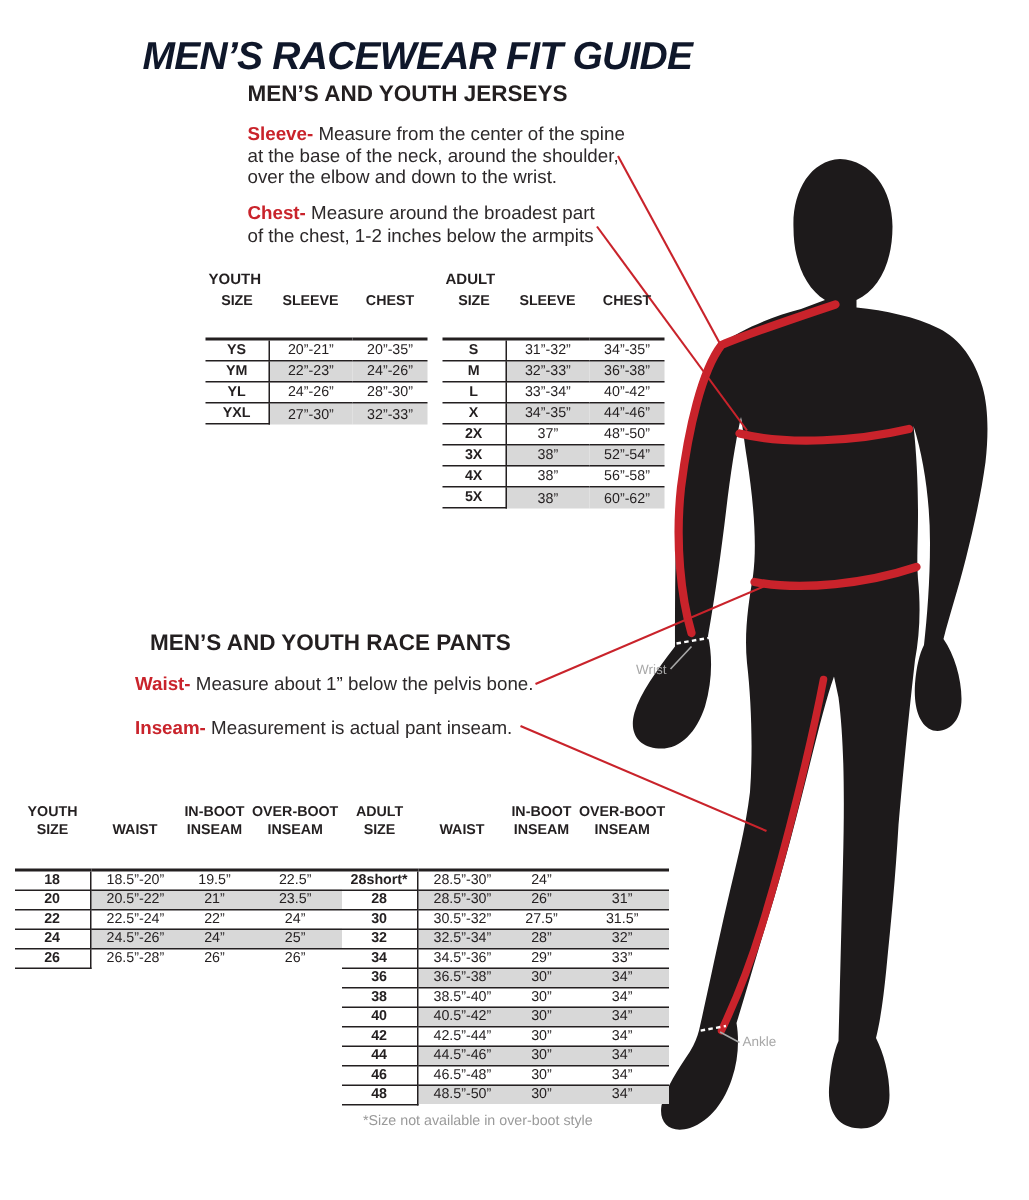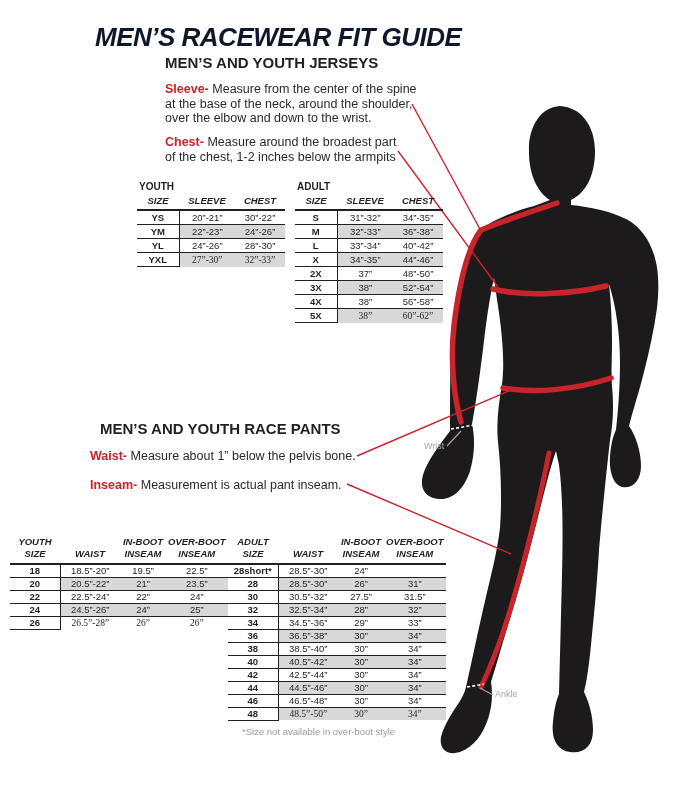--- a/index.html
+++ b/index.html
@@ -25,25 +25,25 @@
   .note-chest{left:165px;top:135px;width:260px;}
   .note-waist{left:90px;top:449px;white-space:nowrap;}
   .note-inseam{left:90px;top:478px;white-space:nowrap;}
 
   .tbl-wrap{position:absolute;}
   .group-label{font-size:10px;font-weight:bold;margin:0 0 3px 2px;}
   table.fit-table{border-collapse:collapse;table-layout:fixed;}
   .fit-table th,.fit-table td{
     font-size:9.5px;text-align:center;padding:0 2px;white-space:nowrap;
   }
-  .fit-table thead th{font-weight:bold;border-bottom:2.5px solid #231f20;padding-bottom:2px;vertical-align:bottom;line-height:1.3;font-style:italic;}
+  .fit-table thead th{font-weight:bold;border-bottom:2.5px solid #231f20;padding-bottom:18px;vertical-align:bottom;line-height:1.3;}
   .fit-table thead .h-top,.fit-table thead .h-bot{display:block;}
   .fit-table tbody th{font-weight:bold;border-right:1.5px solid #231f20;}
   .fit-table tbody th,.fit-table tbody td{border-bottom:1px solid #231f20;}
-  .fit-table tbody tr:last-child td{border-bottom:none;font-family:Liberation Serif, serif;}
+  .fit-table tbody tr:last-child td{border-bottom:none;}
   .fit-table tbody tr.shaded td{background:#d8d8d8;}
 
   .jersey-tbl tbody th,.jersey-tbl tbody td{height:13px;}
   .jersey-tbl col.c-size{width:42px;}
   .jersey-tbl col.c-sleeve{width:56px;}
   .jersey-tbl col.c-chest{width:50px;}
   .youth-jersey{left:137px;top:181px;}
   .adult-jersey{left:295px;top:181px;}
 
   .pants-tbl tbody th,.pants-tbl tbody td{height:12px;}
@@ -167,21 +167,21 @@
         <tr>
           <th>SIZE</th>
           <th>SLEEVE</th>
           <th>CHEST</th>
         </tr>
       </thead>
       <tbody>
           <tr>
             <th>YS</th>
             <td>20”-21”</td>
-            <td>30”-22”</td>
+            <td>20”-35”</td>
           </tr>
           <tr class="shaded">
             <th>YM</th>
             <td>22”-23”</td>
             <td>24”-26”</td>
           </tr>
           <tr>
             <th>YL</th>
             <td>24”-26”</td>
             <td>28”-30”</td>

